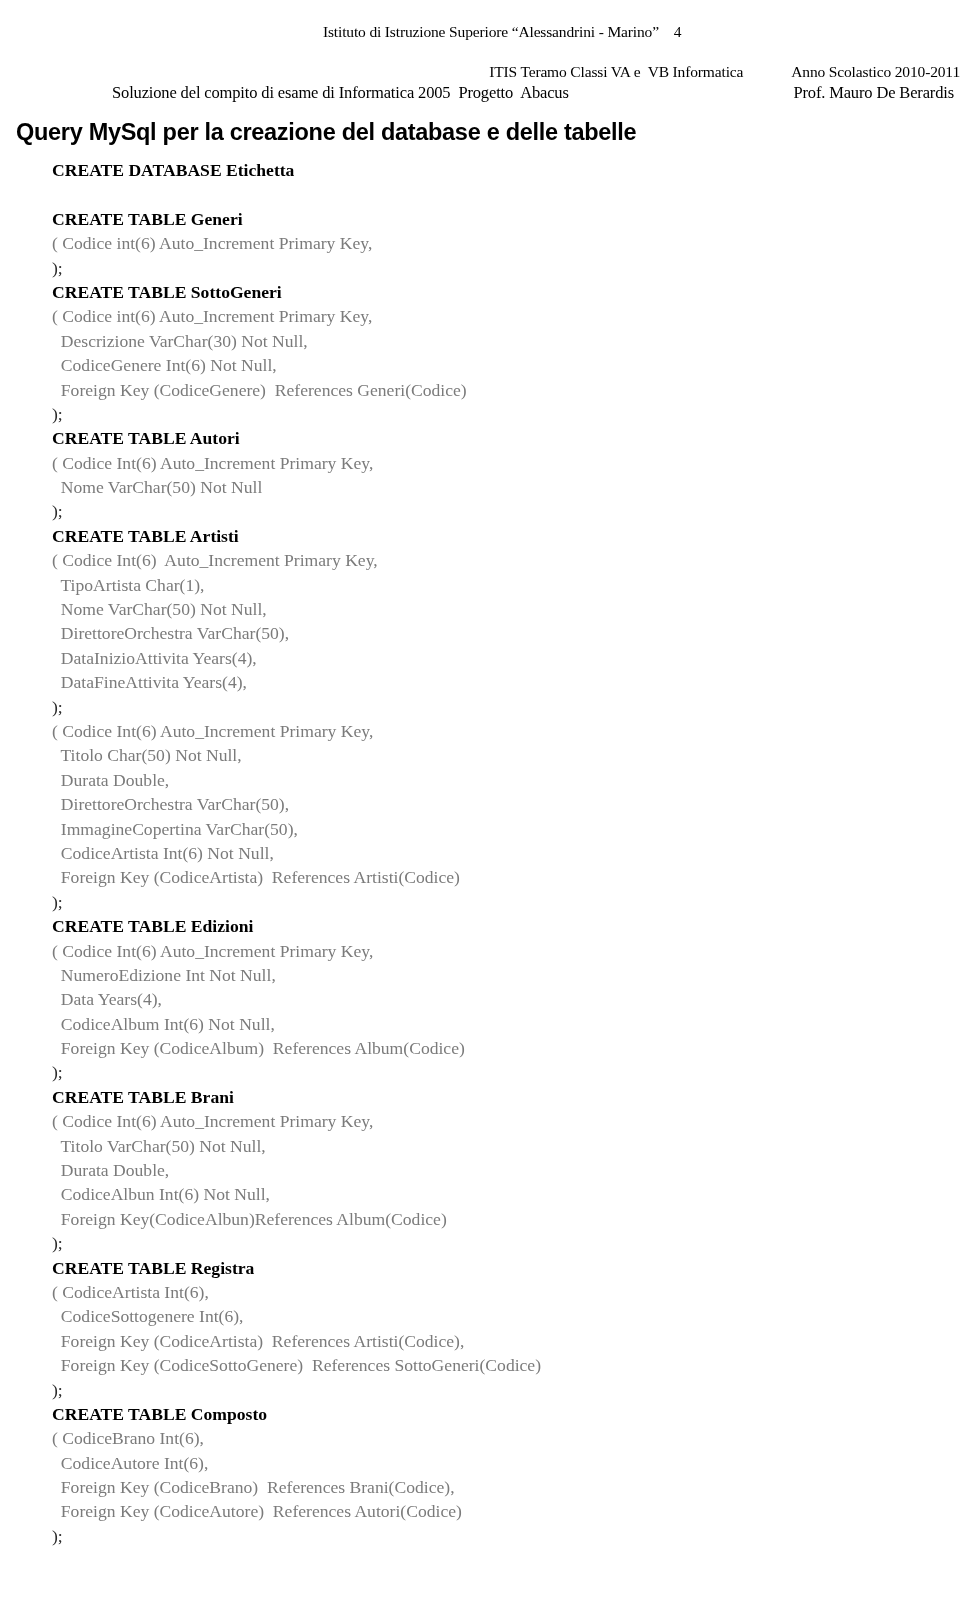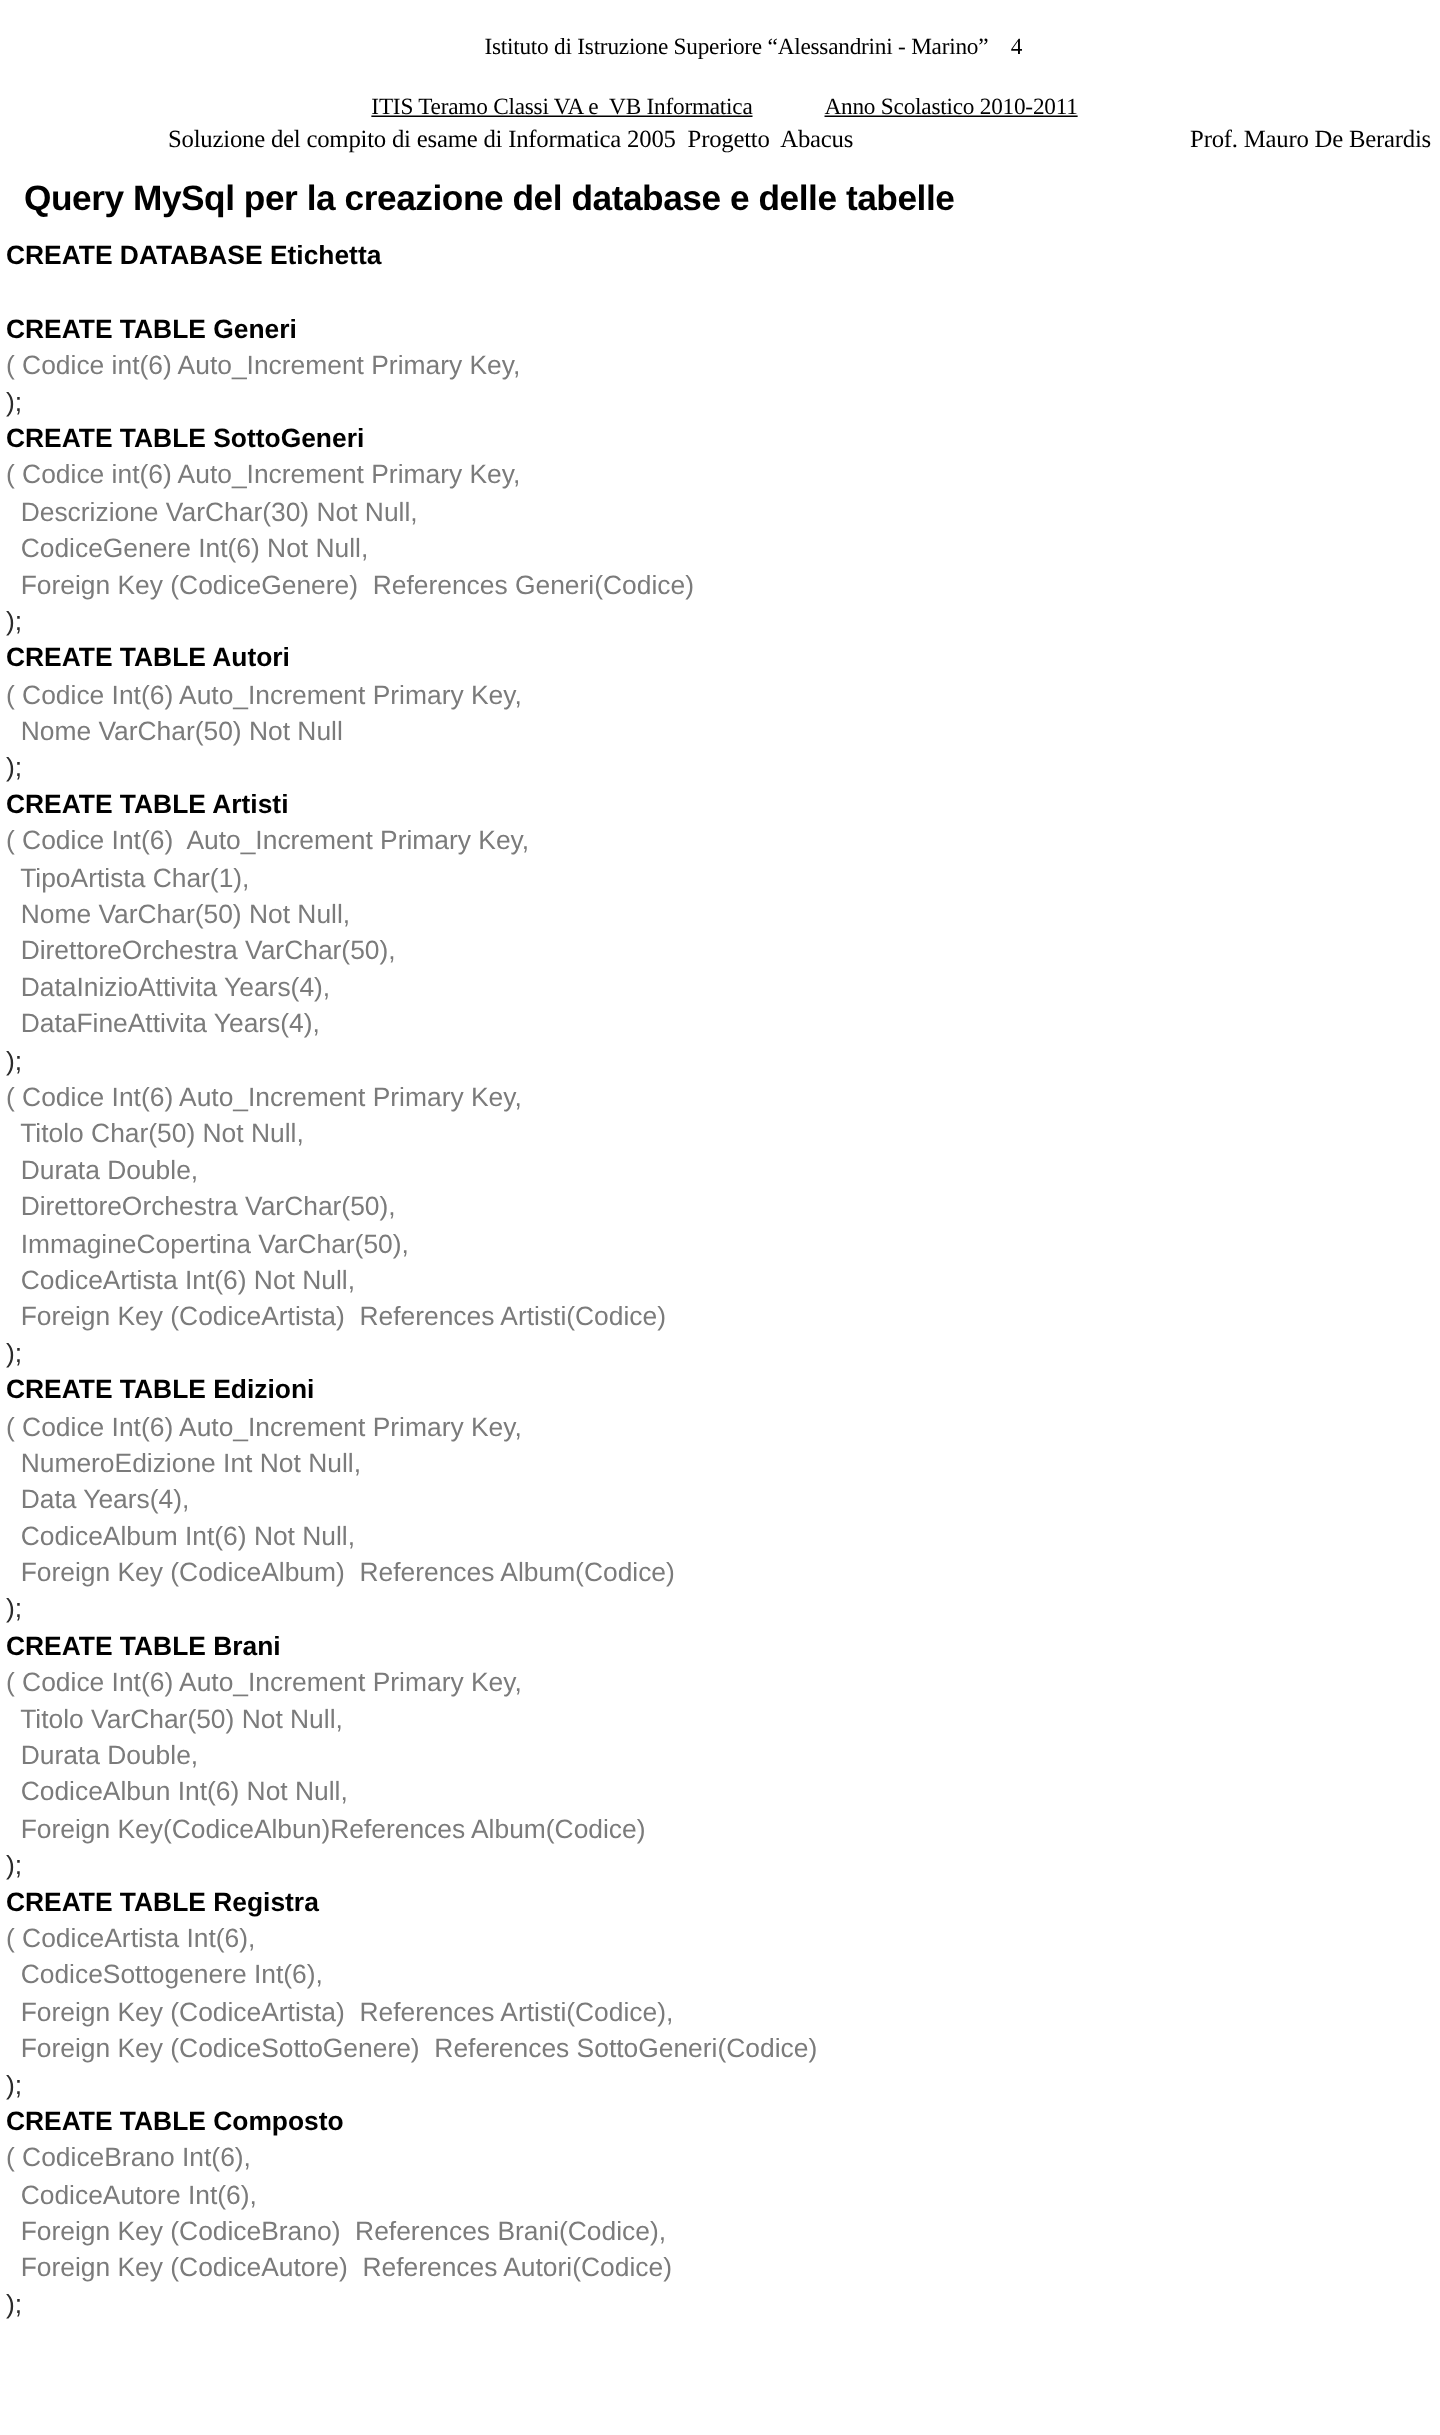--- a/index.html
+++ b/index.html
@@ -28,24 +28,23 @@
     line-height: 20px;
     white-space: pre;
     letter-spacing: -0.15px;
   }
   .hdr-line-1 {
     text-align: center;
     padding-left: 22px;
   }
   .hdr-line-2 {
     display: flex;
-    justify-content: center;
+    justify-content: flex-end;
     gap: 48px;
     padding-left: 6px;
-    text-decoration: underline;
   }
   .hdr-line-3 {
     display: flex;
     justify-content: space-between;
     padding: 0 6px 0 112px;
     font-size: 16.5px;
     line-height: 22px;
   }
   .hdr-sep {
     width: 960px;
@@ -64,23 +63,24 @@
     line-height: 30px;
     letter-spacing: -0.3px;
     color: #000000;
     white-space: pre;
   }
 
   
   .code-block {
     margin-top: 11px;
     padding-left: 4px;
-    font-family: Liberation Sans, sans-serif;
+    font-family: Liberation Serif, serif;
     font-size: 17.6px;
     line-height: 24.4px;
+    margin-left: 48px;
   }
   .code-line {
     white-space: pre;
     height: 24.4px;
     letter-spacing: 0px;
   }
   .code-line.kw {
     font-weight: bold;
     color: #000000;
   }

